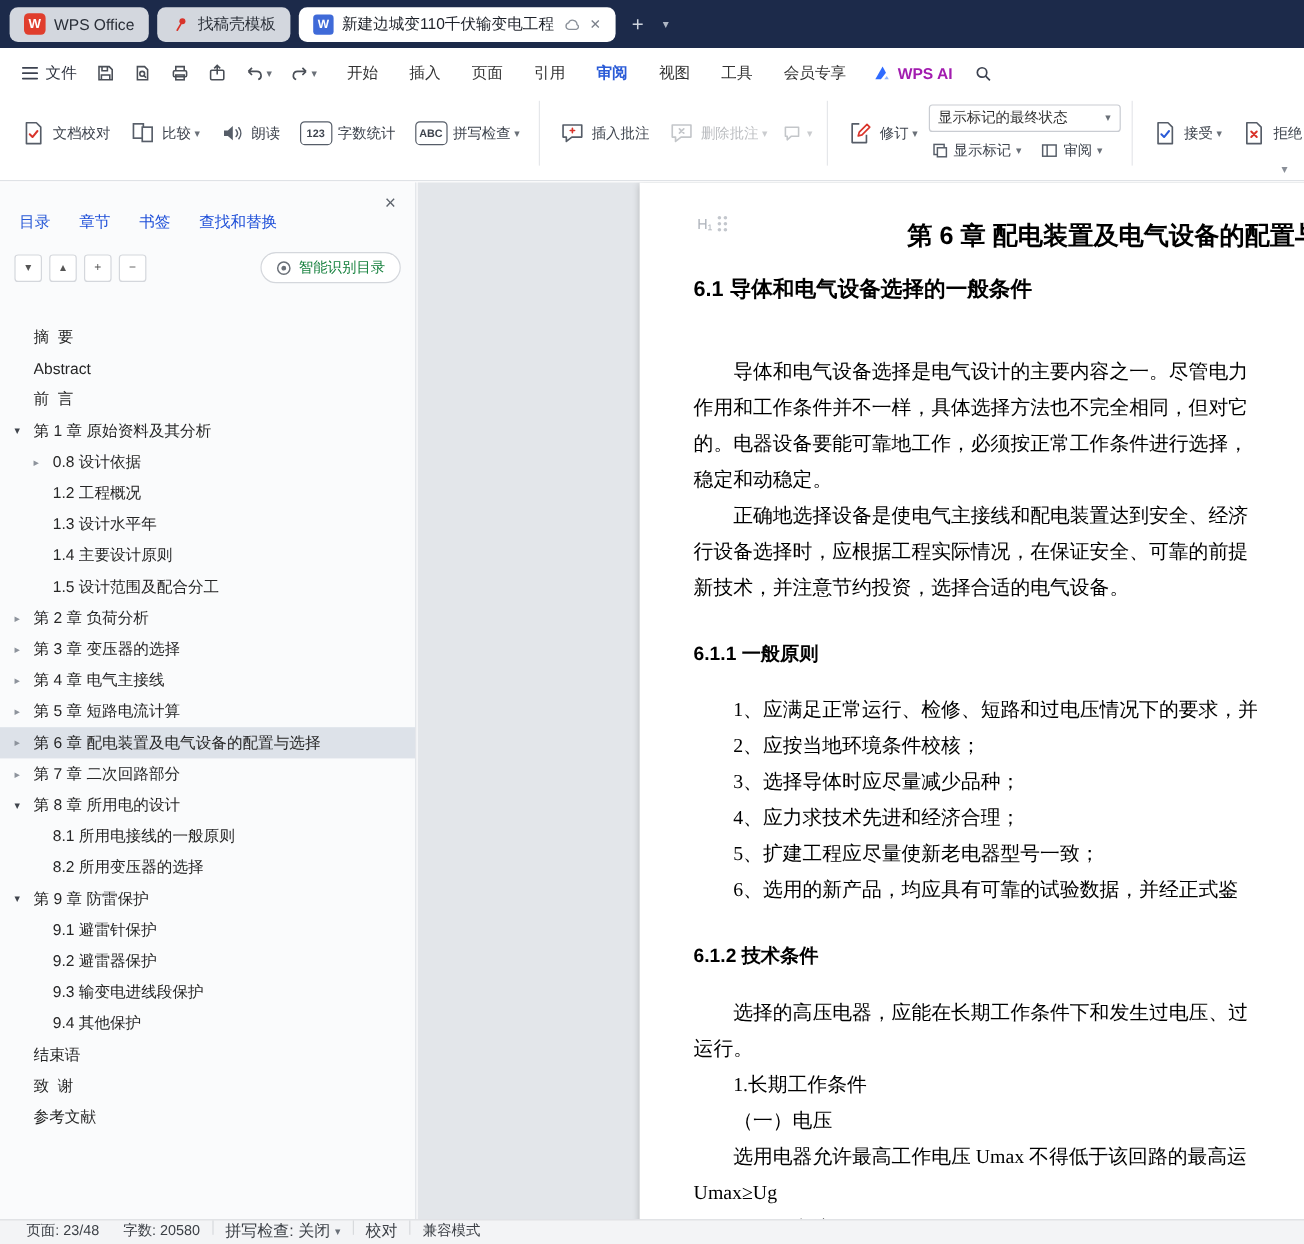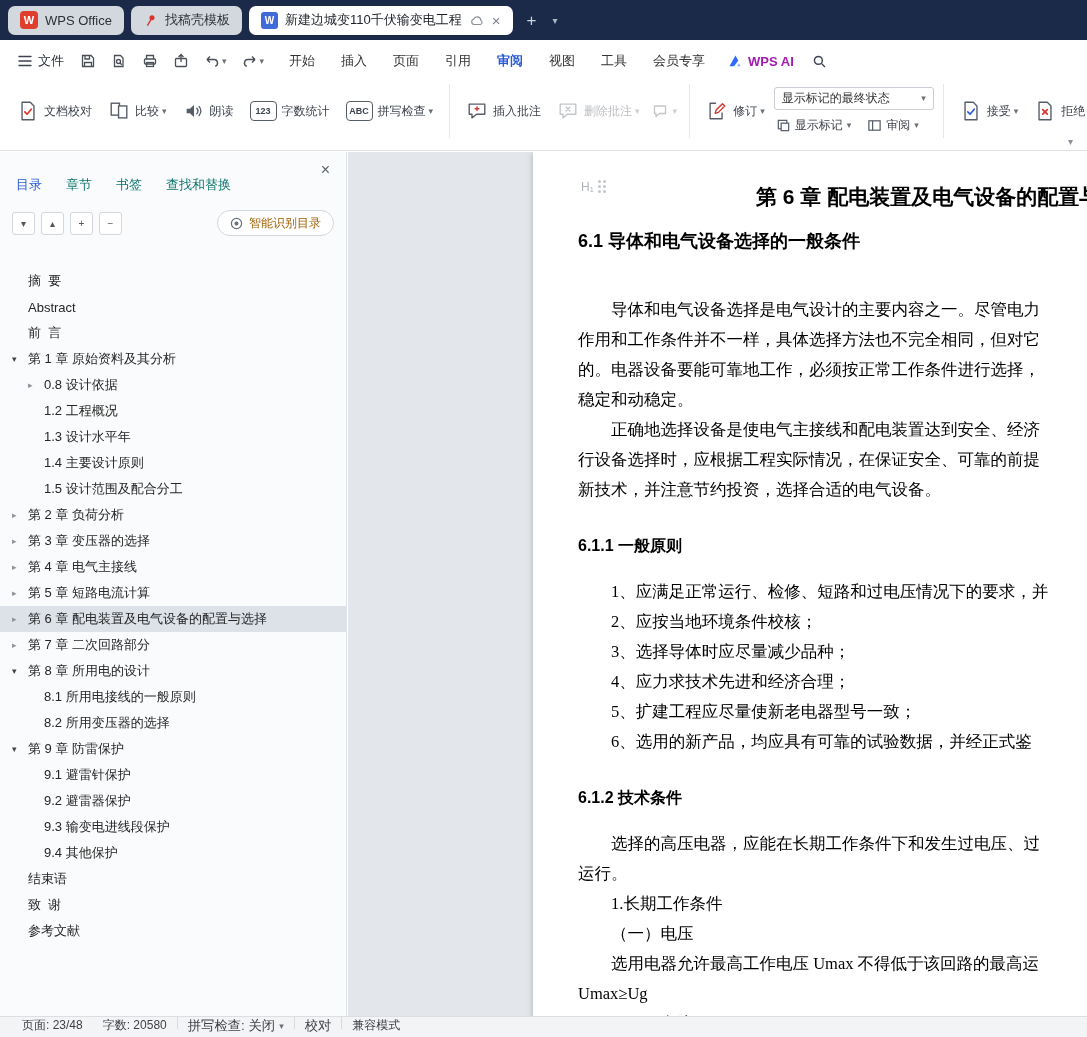--- a/index.html
+++ b/index.html
@@ -45,26 +45,26 @@
 .badge-rect{min-width:27px;height:20px;border:1.5px solid #565d68;border-radius:4px;color:#3d434d;font-size:9px;font-weight:bold;display:flex;align-items:center;justify-content:center;padding:0 2px}
 .badge-circle{width:21px;height:21px;border:1.5px solid #565d68;border-radius:50%;color:#3d434d;font-size:11px;font-weight:bold;display:flex;align-items:center;justify-content:center}
 .zh-ic{width:15px;height:15px;border:1.2px solid #565d68;border-radius:2px;font-size:10px;color:#3d434d;display:inline-flex;align-items:center;justify-content:center}
 .ribbon-collapse{position:absolute;right:14px;bottom:3px;color:#8a8f98;font-size:10px}
 .ric{display:flex;align-items:center;justify-content:center;height:22px}
 
 
 .sidebar{position:absolute;left:0;top:152px;width:347px;height:864px;background:#fafbfc;border-right:1px solid #dfe2e6;overflow:hidden}
 .stabs{display:flex;align-items:center;padding:24px 16px 8px;position:relative}
 .stab-list{display:flex;gap:24px}
-.stab{font-size:13px;color:#0f766e}
+.stab{font-size:13px;color:#1d4ed8}
 .stab.active{color:#2a5bd7}
 .sclose{position:absolute;right:16px;top:9px;color:#5d636c;font-size:16px}
 .snav{display:flex;align-items:center;padding:8px 12px 4px;gap:6px}
 .snav-btn{width:23px;height:23px;border:1px solid #d4d7dc;border-radius:3px;background:#fff;color:#555;font-size:10px;display:flex;align-items:center;justify-content:center}
-.smart-btn{margin-left:auto;height:26px;border:1px solid #d4d7dc;border-radius:14px;background:#fff;display:flex;align-items:center;gap:6px;padding:0 12px;font-size:12px;color:#a16207}
+.smart-btn{margin-left:auto;height:26px;border:1px solid #d4d7dc;border-radius:14px;background:#fff;display:flex;align-items:center;gap:6px;padding:0 12px;font-size:12px;color:#15803d}
 .toc{margin-top:28px}
 .toc-item{display:flex;align-items:center;height:26px;padding-left:12px;font-size:13px;color:#262626}
 .toc-item.lvl-1{padding-left:28px}
 .tarrow{width:16px;flex:none;font-size:9px;color:#3f444c;text-align:left}
 .arrow-right .tarrow{color:#8d939c}
 .arrow-down .tarrow::before{content:"▾"}
 .arrow-right .tarrow::before{content:"▸"}
 .toc-item.selected{background:#dde2e9}
 .toc-label{white-space:pre;overflow:hidden;text-overflow:clip}
 

